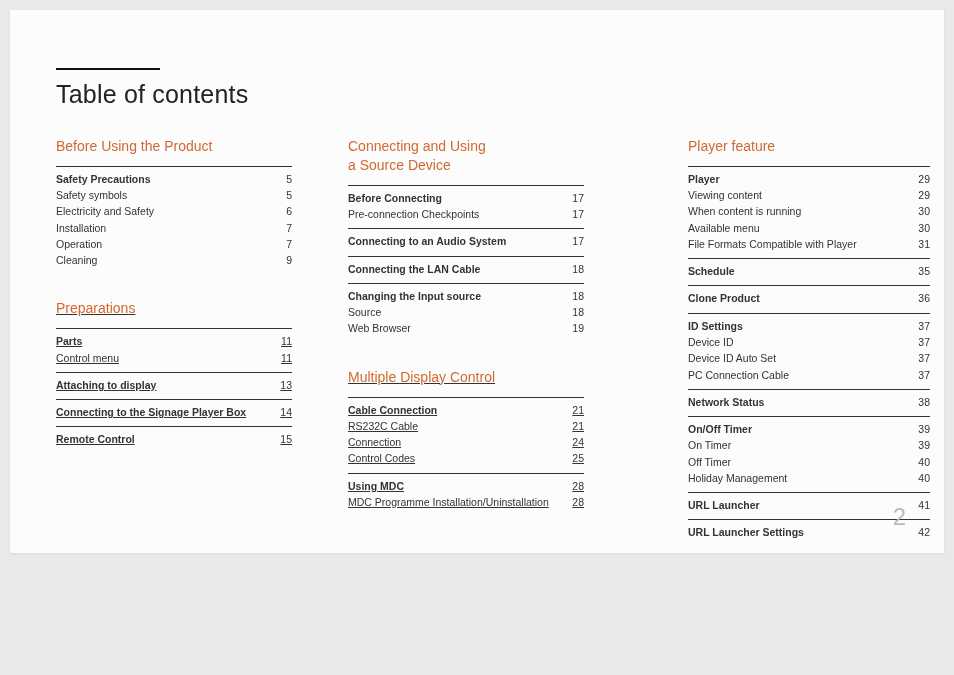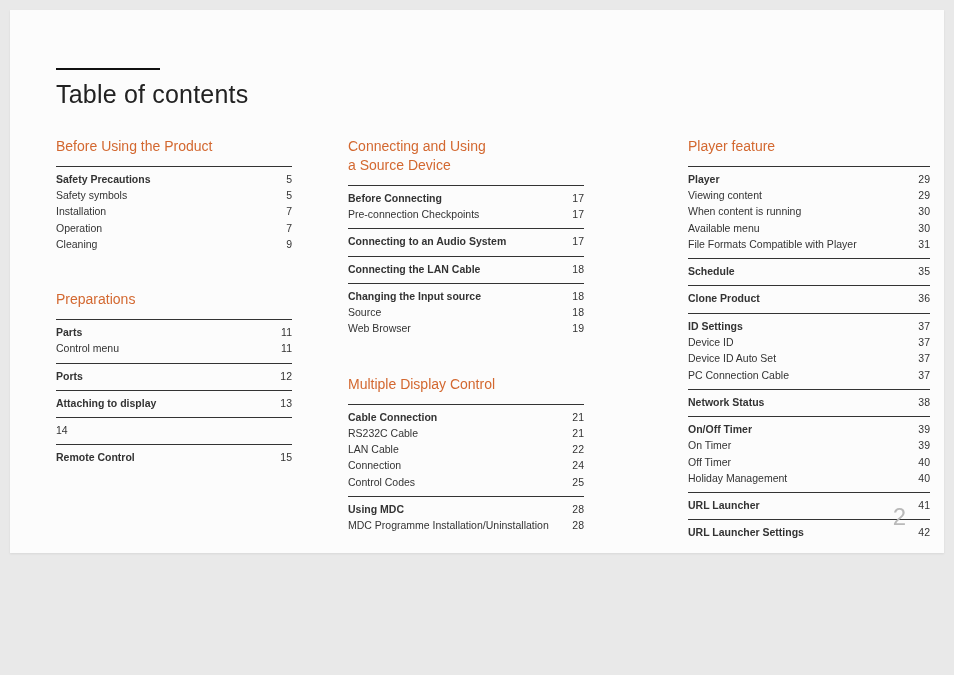--- a/index.html
+++ b/index.html
@@ -53,21 +53,21 @@
   }
   
   .col:last-child { width: 242px; flex-basis: 242px; margin-left: 48px; }
   .section-heading {
     color: #d36830; 
     font-size: 14px;
     font-weight: 400;
     margin: 0 0 10px 0;
     line-height: 1.35;
   }
-  .section + .section { margin-top: 32px; }
+  .section + .section { margin-top: 25px; text-decoration: underline; }
   .group {
     border-top: 1px solid #333;
     padding: 4px 0 6px 0;
   }
   .group:first-of-type { margin-top: 0; }
   .row {
     display: flex;
     justify-content: space-between;
     font-size: 10.5px;
     line-height: 1.55;
@@ -99,20 +99,24 @@
             <div class="group">
               <div class="row bold">
                 <span class="label">Safety Precautions</span>
                 <span class="page-num">5</span>
               </div>
               <div class="row">
                 <span class="label">Safety symbols</span>
                 <span class="page-num">5</span>
               </div>
               <div class="row">
+                <span class="label">Electricity and Safety</span>
+                <span class="page-num">6</span>
+              </div>
+              <div class="row">
                 <span class="label">Installation</span>
                 <span class="page-num">7</span>
               </div>
               <div class="row">
                 <span class="label">Operation</span>
                 <span class="page-num">7</span>
               </div>
               <div class="row">
                 <span class="label">Cleaning</span>
                 <span class="page-num">9</span>
@@ -126,32 +130,27 @@
                 <span class="label">Parts</span>
                 <span class="page-num">11</span>
               </div>
               <div class="row">
                 <span class="label">Control menu</span>
                 <span class="page-num">11</span>
               </div>
             </div>
             <div class="group">
               <div class="row bold">
-                <span class="label">Ports</span>
-                <span class="page-num">12</span>
-              </div>
-            </div>
-            <div class="group">
-              <div class="row bold">
                 <span class="label">Attaching to display</span>
                 <span class="page-num">13</span>
               </div>
             </div>
             <div class="group">
               <div class="row bold">
+                <span class="label">Connecting to the Signage Player Box</span>
                 <span class="page-num">14</span>
               </div>
             </div>
             <div class="group">
               <div class="row bold">
                 <span class="label">Remote Control</span>
                 <span class="page-num">15</span>
               </div>
             </div>
           </div>
@@ -199,24 +198,20 @@
           <div class="section">
             <div class="section-heading">Multiple Display Control</div>
             <div class="group">
               <div class="row bold">
                 <span class="label">Cable Connection</span>
                 <span class="page-num">21</span>
               </div>
               <div class="row">
                 <span class="label">RS232C Cable</span>
                 <span class="page-num">21</span>
-              </div>
-              <div class="row">
-                <span class="label">LAN Cable</span>
-                <span class="page-num">22</span>
               </div>
               <div class="row">
                 <span class="label">Connection</span>
                 <span class="page-num">24</span>
               </div>
               <div class="row">
                 <span class="label">Control Codes</span>
                 <span class="page-num">25</span>
               </div>
             </div>

